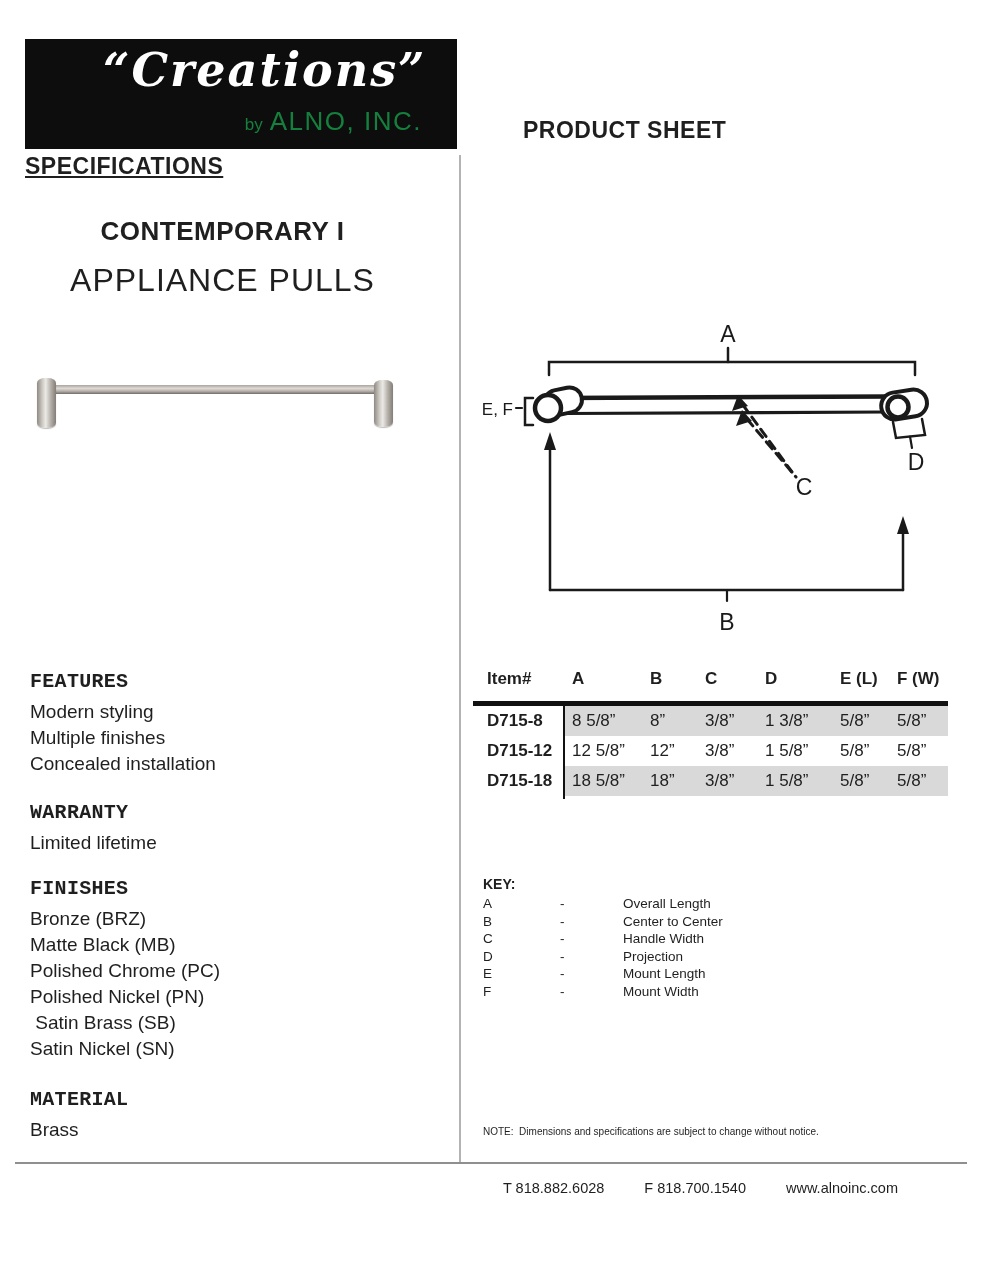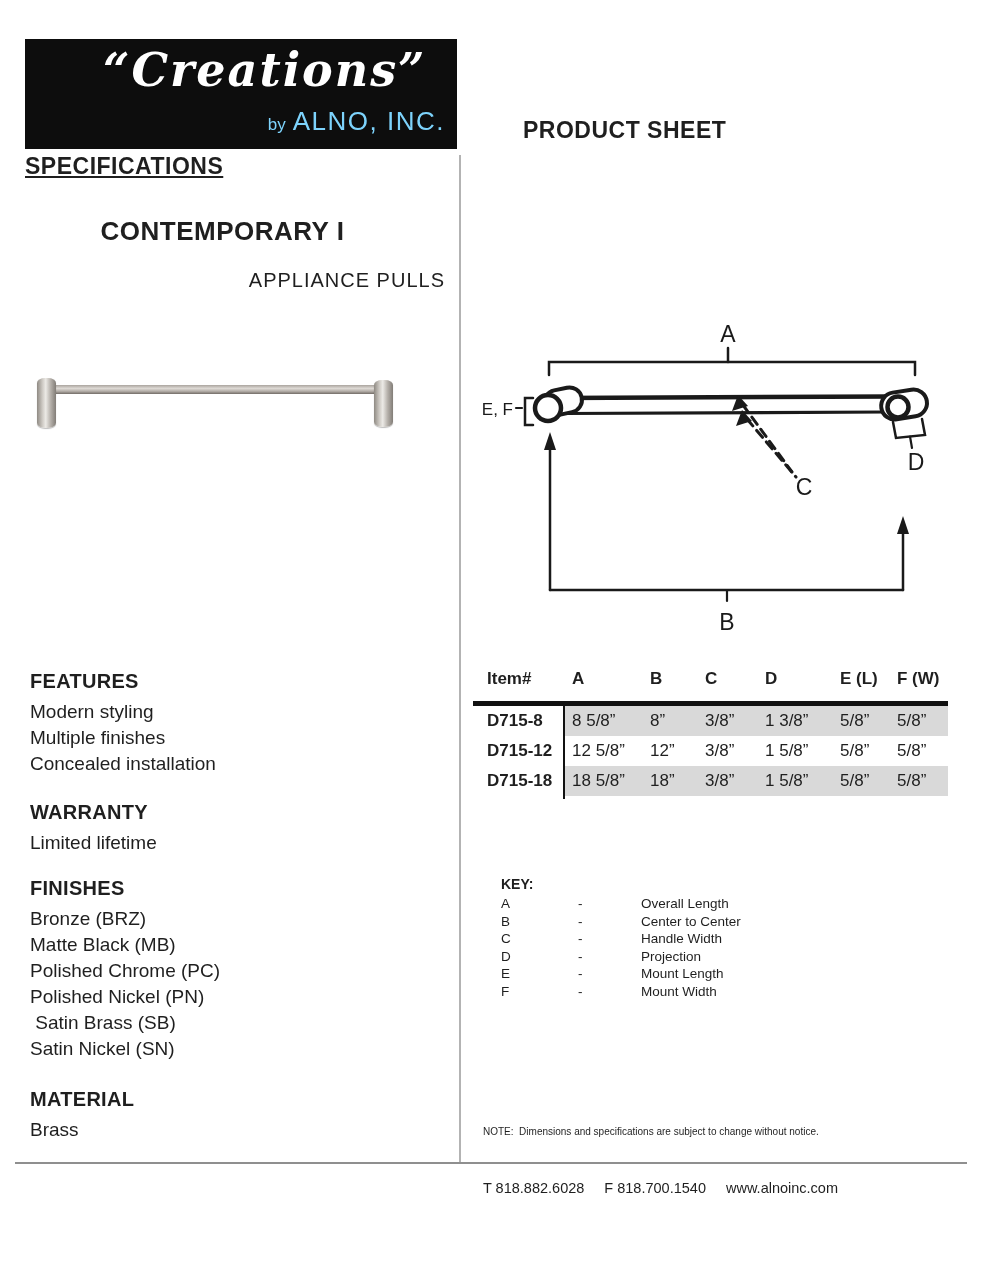--- a/index.html
+++ b/index.html
@@ -11,30 +11,30 @@
   .abs{position:absolute;}
 
   
   .logo-box{left:25px;top:39px;width:432px;height:110px;background:#0d0d0d;}
   .logo-script{
     position:absolute;left:78px;top:4px;color:#ffffff;
     font-family:"DejaVu Serif",serif;font-style:italic;font-weight:bold;
     font-size:46px;letter-spacing:2px;white-space:nowrap;
   }
   .logo-reg{position:absolute;left:402px;top:18px;color:#ffffff;font-size:14px;font-style:normal;font-family:"Liberation Sans",sans-serif;}
-  .logo-by-line{position:absolute;right:12px;bottom:12px;color:#7dd3fc;white-space:nowrap;}
+  .logo-by-line{position:absolute;right:35px;bottom:12px;color:#15803d;white-space:nowrap;}
   .logo-by{font-size:17px;margin-right:7px;}
   .logo-company{font-size:26px;letter-spacing:1.5px;}
 
   
   .h-specs{left:25px;top:153px;font-size:23px;font-weight:bold;letter-spacing:.5px;text-decoration:underline;}
   .h-product-sheet{left:523px;top:117px;font-size:23px;font-weight:bold;letter-spacing:.5px;}
   .title-wrap{left:0;top:216px;width:445px;text-align:center;}
   .title-main{font-size:26px;font-weight:bold;letter-spacing:.5px;}
-  .title-sub{font-size:20px;font-weight:normal;margin-top:22px;letter-spacing:1px;text-align:right;}
+  .title-sub{font-size:32px;font-weight:normal;margin-top:15px;letter-spacing:1px;}
 
   
   .v-divider{left:459px;top:155px;width:2px;height:1008px;background:#b3b3b3;}
   .bottom-rule{left:15px;top:1162px;width:952px;height:2px;background:#8f8f8f;}
 
   
   .pull-img{left:35px;top:376px;width:360px;height:56px;}
   .pull-post{
     position:absolute;width:19px;height:50px;border-radius:8px/5px;
     background:linear-gradient(90deg,#8f8a83 0%,#cdc9c3 28%,#eceae6 46%,#b5b0aa 72%,#827d77 100%);
@@ -42,21 +42,21 @@
   }
   .pull-post.left{left:2px;top:2px;}
   .pull-post.right{left:339px;top:4px;height:47px;}
   .pull-bar{
     position:absolute;left:13px;top:9px;width:334px;height:9px;border-radius:3px;
     background:linear-gradient(180deg,#aaa49e 0%,#dedad5 38%,#b3ada7 70%,#726c66 100%);
   }
 
   
   .section{left:30px;width:420px;}
-  .section h3{margin:0 0 6px 0;font-size:20px;font-weight:bold;letter-spacing:.3px;}
+  .section h3{margin:0 0 6px 0;font-size:20px;font-weight:bold;letter-spacing:.3px;font-family:Liberation Mono, monospace;}
   .section .line{font-size:19px;line-height:26px;white-space:pre-wrap;}
   .sec-features{top:670px;}
   .sec-warranty{top:801px;}
   .sec-finishes{top:877px;}
   .sec-material{top:1088px;}
 
   
   .diagram{left:470px;top:308px;width:535px;height:345px;}
   .diagram text{font-family:"Liberation Sans",sans-serif;fill:#1a1a1a;}
 
@@ -71,28 +71,28 @@
   .c1{padding-left:14px;font-weight:bold;}
   .c2{padding-left:9px;}
   .c3{padding-left:2px;}
   .c4{padding-left:2px;}
   .c5{padding-left:2px;}
   .c6{padding-left:1px;}
   .c7{padding-left:1px;}
   .tbl-vline{position:absolute;left:90px;top:32px;width:2px;height:98px;background:#111111;}
 
   
-  .key-block{left:501px;top:876px;width:420px;}
+  .key-block{left:483px;top:876px;width:420px;}
   .key-heading{font-size:14px;font-weight:bold;margin-bottom:3px;}
   .key-row{display:grid;grid-template-columns:77px 63px auto;font-size:13.5px;line-height:17.5px;}
 
   
   .note{left:483px;top:1126px;width:470px;font-size:10px;white-space:pre-wrap;}
   .footer{left:483px;top:1180px;font-size:14.5px;white-space:nowrap;}
-  .footer span{margin-right:16px;}
+  .footer span{margin-right:16px;margin-left:20px;}
 </style>
 </head>
 <body>
 
 <div class="abs logo-box">
   <div class="logo-script">
     <span>“Creations”</span>
     <span class="logo-reg">®</span>
   </div>
   <div class="logo-by-line">

